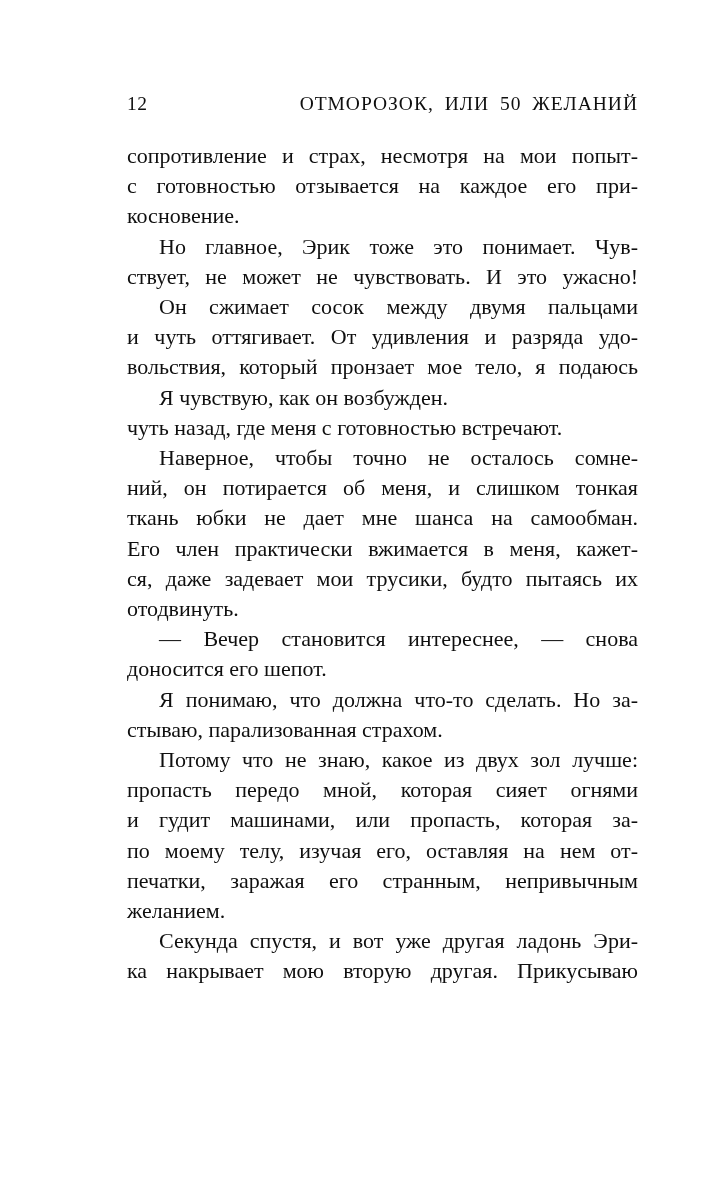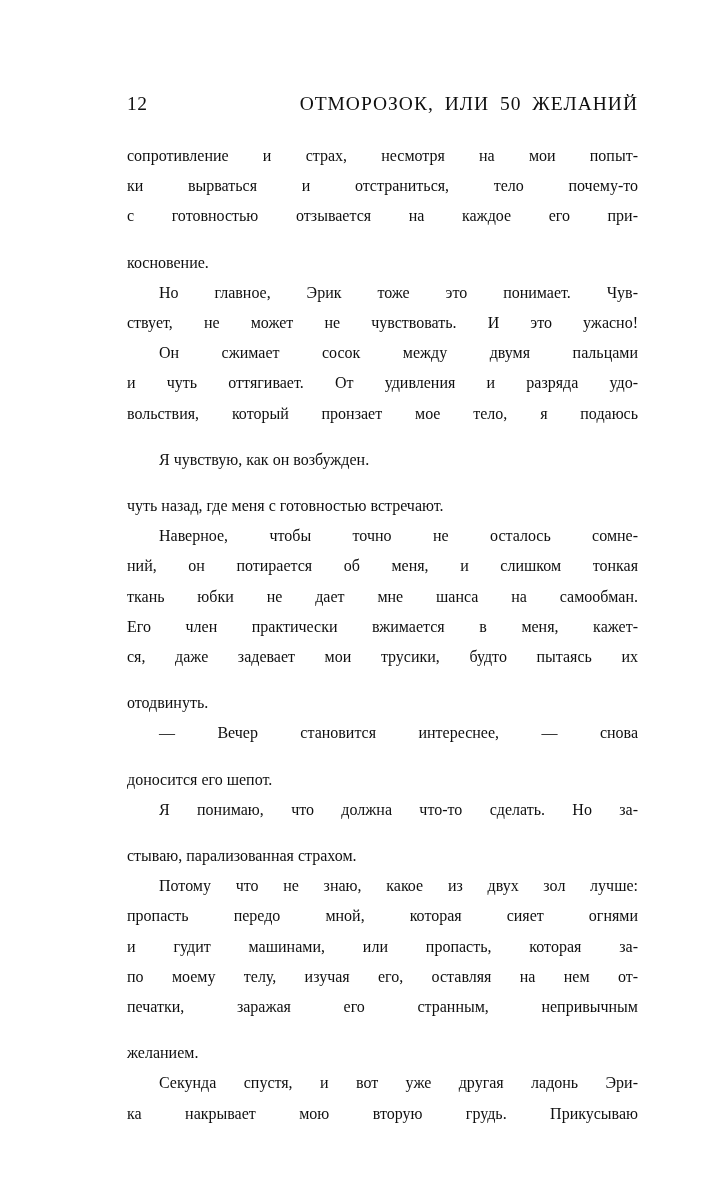--- a/index.html
+++ b/index.html
@@ -34,48 +34,46 @@
   .running-title {
     letter-spacing: 1px;
     word-spacing: 5px;
     text-align: center;
   }
   .body-text {
     position: absolute;
     top: 141px;
     left: 127px;
     width: 511px;
-    font-size: 16px;
+    font-size: 22px;
     line-height: 30.2px;
   }
   .line {
     text-align: justify;
     text-align-last: justify;
     white-space: normal;
   }
   .line.short {
     text-align-last: left;
-    margin-top: 16px;
   }
   .line.indent {
     text-indent: 32px;
   }
 </style>
 </head>
 <body>
 
 <div class="page">
   <div class="running-head">
     <span class="page-number">12</span>
     <span class="running-title">ОТМОРОЗОК, ИЛИ 50 ЖЕЛАНИЙ</span>
   </div>
 
   <div class="body-text">
       <div class="line">сопротивление и страх, несмотря на мои попыт-</div>
-      <div class="line">ки вырваться и отстраниться, тело почему-то</div>
       <div class="line">с готовностью отзывается на каждое его при-</div>
       <div class="line short">косновение.</div>
       <div class="line indent">Но главное, Эрик тоже это понимает. Чув-</div>
       <div class="line">ствует, не может не чувствовать. И это ужасно!</div>
       <div class="line indent">Он сжимает сосок между двумя пальцами</div>
       <div class="line">и чуть оттягивает. От удивления и разряда удо-</div>
       <div class="line">вольствия, который пронзает мое тело, я подаюсь</div>
       <div class="line indent short">Я чувствую, как он возбужден.</div>
       <div class="line short">чуть назад, где меня с готовностью встречают.</div>
       <div class="line indent">Наверное, чтобы точно не осталось сомне-</div>
@@ -88,15 +86,15 @@
       <div class="line short">доносится его шепот.</div>
       <div class="line indent">Я понимаю, что должна что-то сделать. Но за-</div>
       <div class="line short">стываю, парализованная страхом.</div>
       <div class="line indent">Потому что не знаю, какое из двух зол лучше:</div>
       <div class="line">пропасть передо мной, которая сияет огнями</div>
       <div class="line">и гудит машинами, или пропасть, которая за-</div>
       <div class="line">по моему телу, изучая его, оставляя на нем от-</div>
       <div class="line">печатки, заражая его странным, непривычным</div>
       <div class="line short">желанием.</div>
       <div class="line indent">Секунда спустя, и вот уже другая ладонь Эри-</div>
-      <div class="line">ка накрывает мою вторую грудь. Прикусываю</div>
+      <div class="line">ка накрывает мою вторую другая. Прикусываю</div>
     </div>
 </div>
 
 </body></html>

